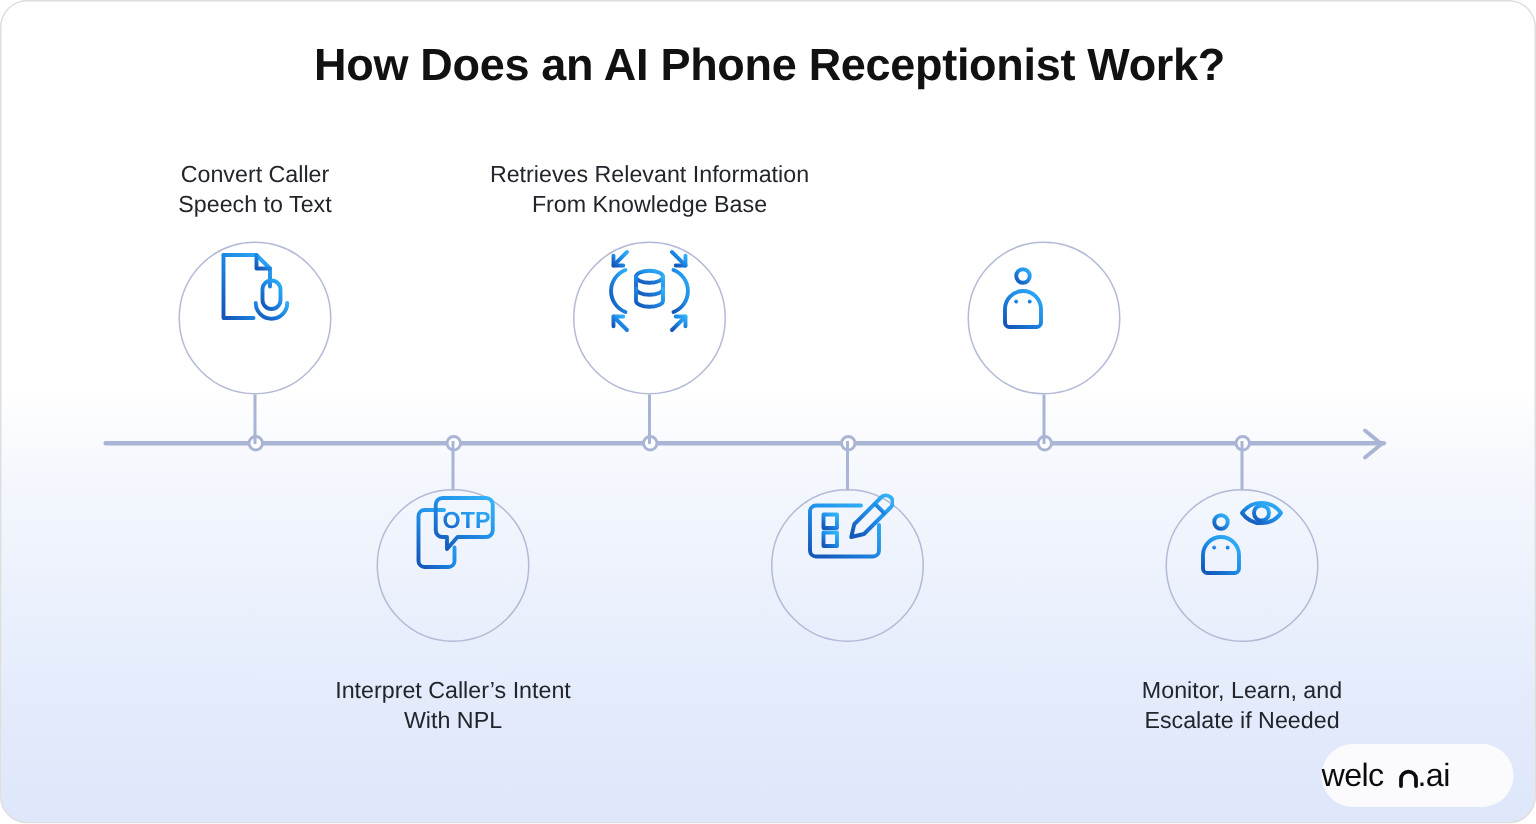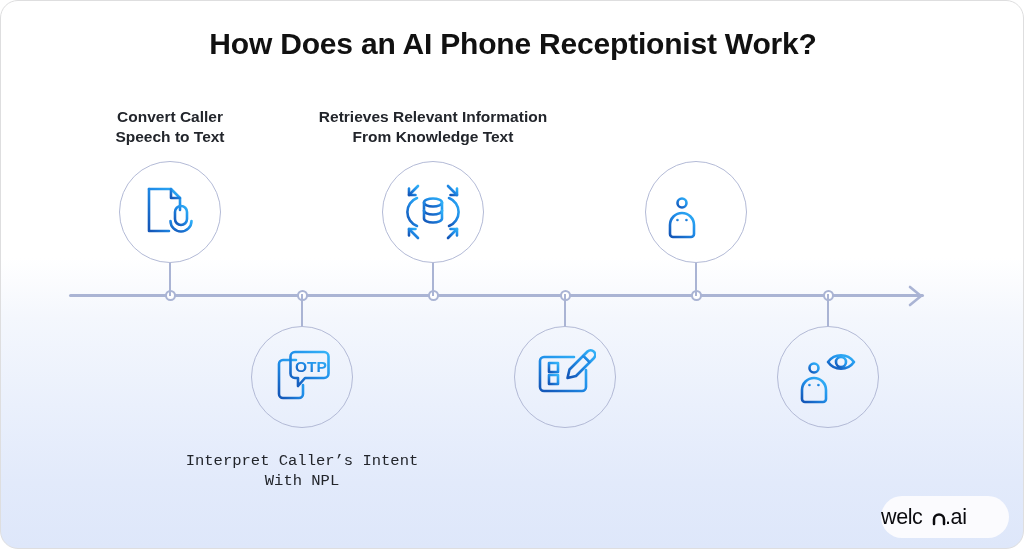--- a/index.html
+++ b/index.html
@@ -80,41 +80,40 @@
   
   .step-circle {
     position: absolute;
     width: 102px;
     height: 102px;
     border-radius: 50%;
     border: 1.6px solid #b3bad6;
     box-sizing: border-box;
     margin-left: -51px;
     display: flex;
-    align-items: center;
     justify-content: center;
     background: transparent;
   }
   .step-circle.top    { top: 160px; }
   .step-circle.bottom { top: 325px; }
   .step-circle svg { display: block; }
 
   
   .step-label {
     position: absolute;
     width: 300px;
     margin-left: -150px;
     text-align: center;
     font-size: 15.5px;
     line-height: 20px;
     color: #22252b;
     white-space: pre-line;
   }
-  .step-label.top    { top: 106px; font-weight: bold; }
-  .step-label.bottom { top: 450px; font-family: Liberation Mono, monospace; }
+  .step-label.top    { top: 106px; }
+  .step-label.bottom { top: 450px; }
 
   
   #brand-logo {
     position: absolute;
     right: 14px;
     bottom: 10px;
     width: 128px;
     height: 42px;
     background: #fbfbfe;
     border-radius: 21px;
@@ -189,21 +188,21 @@
         <path d="M26 13 H13 a4 4 0 0 0 -4 4 v30 a4 4 0 0 0 4 4 h16 a4 4 0 0 0 4 -4 v-9"></path>
         <path d="M9 43 h24"></path>
         <path d="M25 5 h29 a4.5 4.5 0 0 1 4.5 4.5 v17 a4.5 4.5 0 0 1 -4.5 4.5 h-19 l-7 8 v-8 h-3
                  a4.5 4.5 0 0 1 -4.5 -4.5 v-17 A4.5 4.5 0 0 1 25 5 z"></path>
       </g>
       <text x="41" y="25" text-anchor="middle" font-family="'Liberation Sans', sans-serif" font-size="15.5" font-weight="bold" fill="url(#iconGradB)">OTP</text>
     </svg>
   </div>
 
   <div class="step-label top" style="left:432px">Retrieves Relevant Information
-From Knowledge Text</div>
+From Knowledge Base</div>
   <div class="step-circle top" style="left:432px">
     <svg width="64" height="64" viewBox="0 0 64 64">
       <g fill="none" stroke="url(#iconGrad)" stroke-width="2.6" stroke-linecap="round" stroke-linejoin="round">
         <ellipse cx="32" cy="22.5" rx="9" ry="4"></ellipse>
         <path d="M23 22.5 v8 c0 2.2 4 4 9 4 s9 -1.8 9 -4 v-8"></path>
         <path d="M23 30.5 v8 c0 2.2 4 4 9 4 s9 -1.8 9 -4 v-8"></path>
         <path d="M16 18 a15 15 0 0 0 0 28"></path>
         <path d="M48 18 a15 15 0 0 1 0 28"></path>
         <path d="M17 6 L8 15"></path>
         <path d="M8 8.5 V15 h6.5"></path>
@@ -245,20 +244,22 @@
         <path d="M34 15 v14"></path>
         <path d="M39 9 v26"></path>
         <path d="M44 4 v33"></path>
         <path d="M49 9 v26"></path>
         <path d="M54 14 v16"></path>
         <path d="M59 19 v7"></path>
       </g>
     </svg>
   </div>
 
+  <div class="step-label bottom" style="left:827px">Monitor, Learn, and
+Escalate if Needed</div>
   <div class="step-circle bottom" style="left:827px">
     <svg width="62" height="60" viewBox="0 0 62 60">
       <g fill="none" stroke="url(#iconGradB)" stroke-width="2.6" stroke-linecap="round" stroke-linejoin="round">
         <circle cx="17" cy="21" r="4.5"></circle>
         <path d="M17 25.5 v5"></path>
         <path d="M5 52 v-9 a12 12 0 0 1 24 0 v9 a3 3 0 0 1 -3 3 H8 a3 3 0 0 1 -3 -3 z"></path>
         <path d="M5 46.5 h24"></path>
         <circle cx="12.5" cy="38" r="1.3" fill="url(#iconGradB)" stroke="none"></circle>
         <circle cx="21.5" cy="38" r="1.3" fill="url(#iconGradB)" stroke="none"></circle>
         <path d="M31 15 c6.5 -9 19.5 -9 26 0 c-6.5 9 -19.5 9 -26 0 z"></path>

